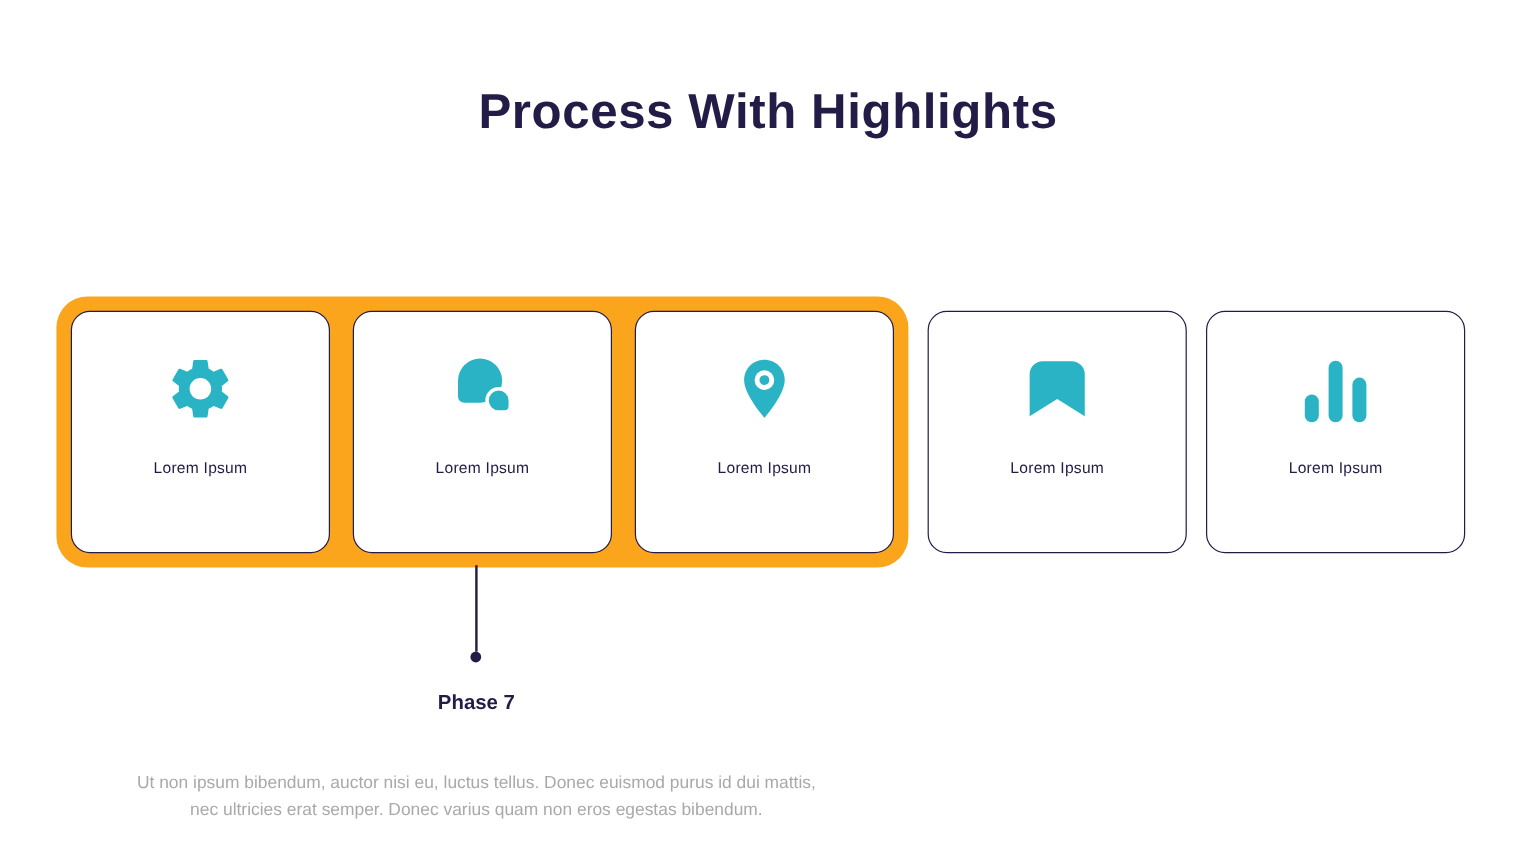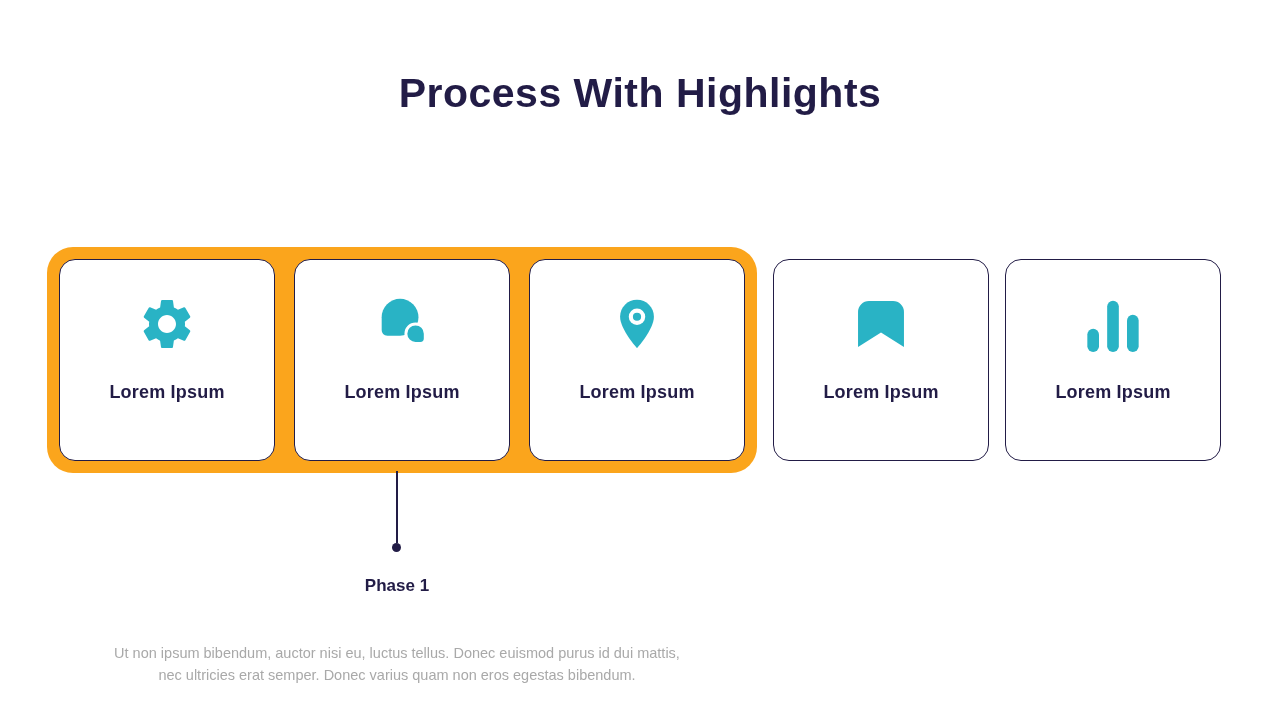--- a/index.html
+++ b/index.html
@@ -38,21 +38,21 @@
     display:flex;flex-direction:column;align-items:center;
   }
   .card.plain{margin-top:12px;border-width:1px;}
   .card .icon{
     margin-top:32px;height:64px;
     display:flex;align-items:center;justify-content:center;
     color:var(--teal,#29B3C5);
   }
   .card .card-label{
     margin-top:26px;
-    font-size:18px;font-weight:700;letter-spacing:0.2px;
+    font-size:13px;font-weight:400;letter-spacing:0.2px;
     color:var(--navy,#221C46);
   }
   .connector-line{
     position:absolute;left:396px;top:471px;
     width:2px;height:72px;
     background:var(--navy,#221C46);
   }
   .connector-dot{
     position:absolute;left:392px;top:543px;
     width:9px;height:9px;border-radius:50%;
@@ -131,14 +131,14 @@
       </svg>
     </span>
     <span class="card-label">Lorem Ipsum</span>
   </div>
 
 </div>
 
 <div class="connector-line"></div>
 <div class="connector-dot"></div>
 
-<div class="phase-label">Phase 1</div>
+<div class="phase-label">Phase 7</div>
 <div class="phase-desc">Ut non ipsum bibendum, auctor nisi eu, luctus tellus. Donec euismod purus id dui mattis, nec ultricies erat semper. Donec varius quam non eros egestas bibendum.</div>
 
 </body></html>

